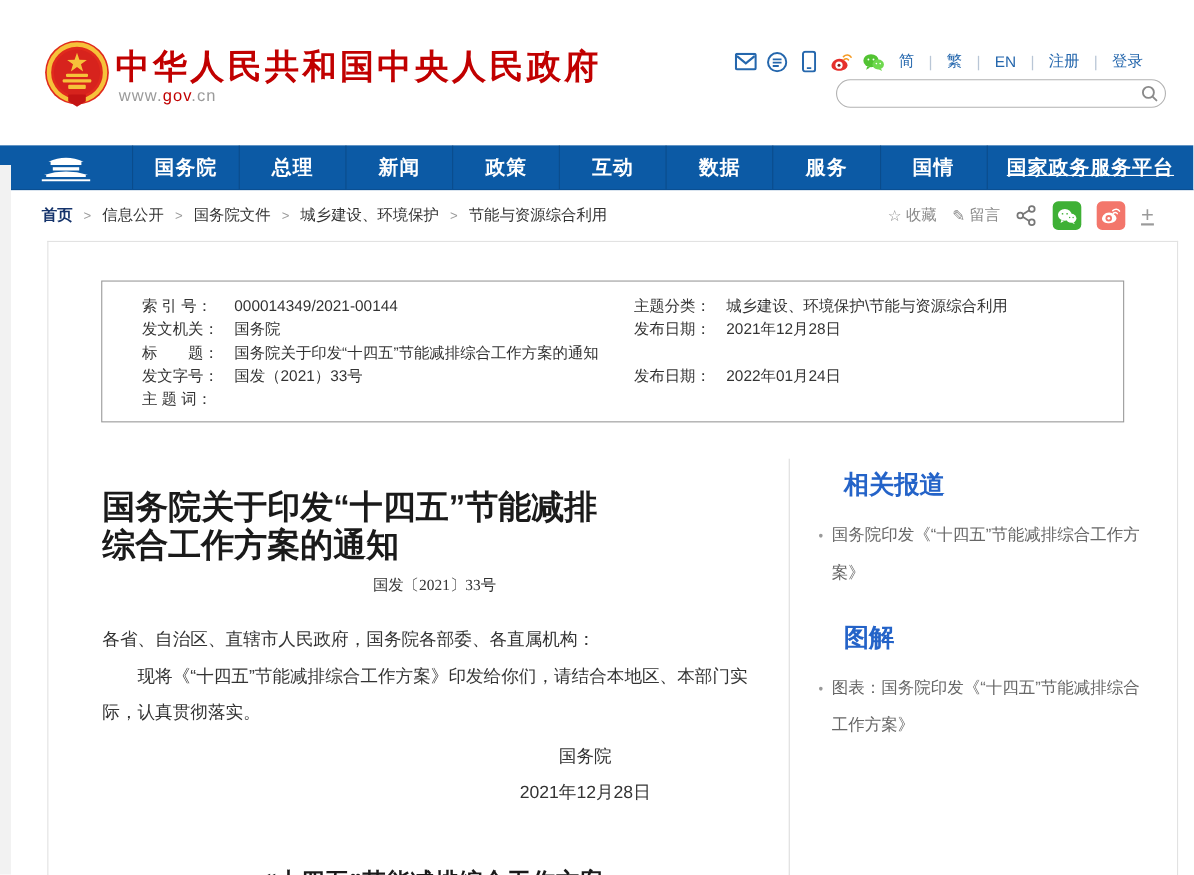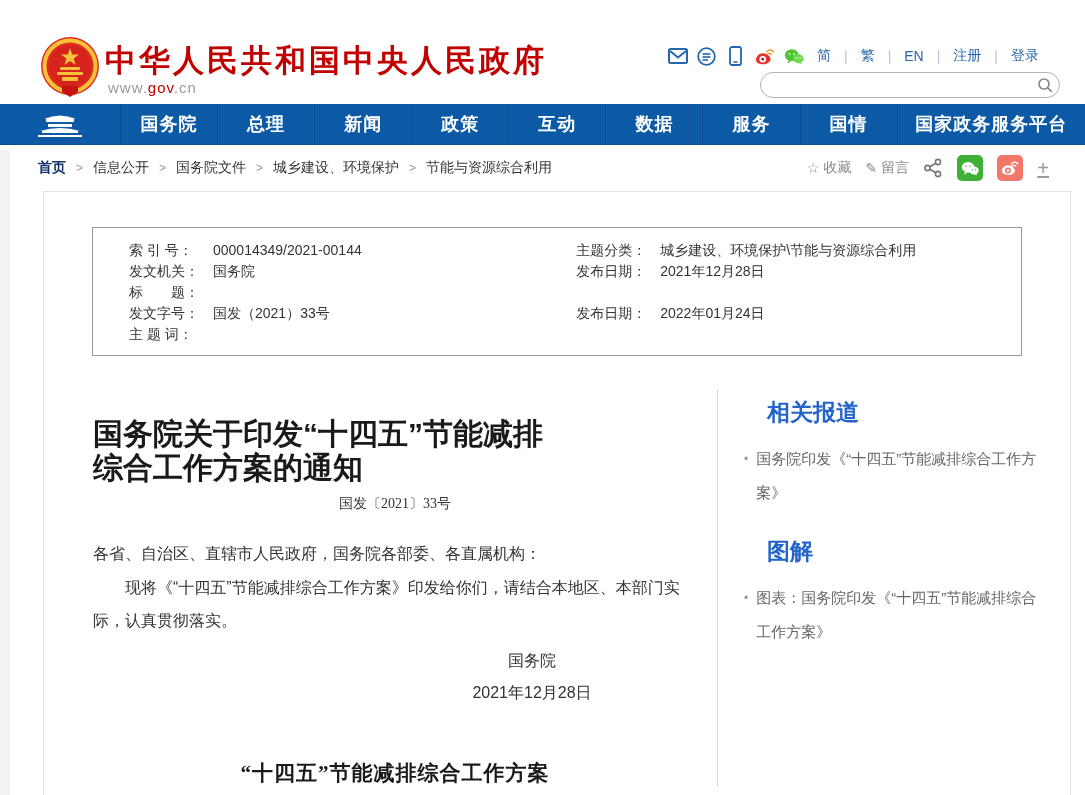--- a/index.html
+++ b/index.html
@@ -1,38 +1,38 @@
 <!DOCTYPE html>
 <html><head>
 <meta charset="utf-8">
 <style>
   * { margin:0; padding:0; box-sizing:border-box; }
   html,body { width:1085px; min-height:795px; background:#fff; font-family:"Liberation Sans","DejaVu Sans",sans-serif; color:#333; }
   .left-strip { position:absolute; left:0; top:150px; width:10px; height:645px; background:#f2f2f2; }
 
   
-  .header { position:relative; height:104px; background:#fff; }
+  .header { position:relative; height:132px; background:#fff; }
   .emblem { position:absolute; left:40px; top:36px; width:60px; height:62px; }
   .site-title { position:absolute; left:105px; top:40px; font-size:31px; font-weight:bold; color:#c10000; letter-spacing:3px; }
   .site-url { position:absolute; left:108px; top:79px; font-size:15px; color:#9a9a9a; letter-spacing:1px; }
   .site-url .gov { color:#c10000; }
   .topbar { position:absolute; right:42px; top:46px; display:flex; align-items:center; gap:9px; font-size:14px; }
   .topbar .icn { display:inline-flex; width:20px; height:20px; align-items:center; justify-content:center; }
   .topbar a.lnk { color:#2567ad; text-decoration:none; padding:0 4px; }
   .topbar .sep { color:#b9c6d6; }
   .searchbox { position:absolute; right:25px; top:72px; width:300px; height:26px; border:1px solid #b3b3b3; border-radius:13px; background:#fff; display:flex; align-items:center; }
   .searchbox input { flex:1; border:none; outline:none; background:transparent; height:22px; padding:0 10px; font-size:13px; }
   .search-btn { width:28px; height:24px; border:none; background:transparent; cursor:pointer; display:flex; align-items:center; justify-content:center; }
 
   
   .nav { display:flex; height:41px; background:#0c5aa5; border-bottom:1px solid #0a4e90; }
   .nav-item { display:flex; align-items:center; justify-content:center; color:#fff; font-size:18px; font-weight:bold; text-decoration:none; border-left:1px solid #0a4c8c; letter-spacing:1px; }
   .nav-home { width:120px; border-left:none; }
   .nav-std { flex:1; }
-  .nav-wide { flex:1.95; }
+  .nav-wide { flex:1.95;text-decoration:underline; }
 
   
   .crumb-row { height:46px; display:flex; align-items:center; padding:0 36px 0 38px; background:#fff; }
   .crumbs { display:flex; align-items:center; gap:10px; font-size:14px; color:#333; }
   .crumbs a { color:#333; text-decoration:none;text-align:center; }
   .crumbs a.home { color:#15336b; font-weight:bold; }
   .crumb-sep { color:#999; font-size:12px; }
   .crumb-actions { margin-left:auto; display:flex; align-items:center; gap:14px; color:#8a8a8a; font-size:14px; }
   .act { display:inline-flex; align-items:center; gap:4px; color:#8a8a8a; text-decoration:none; }
   .badge { width:26px; height:26px; border-radius:5px; display:inline-flex; align-items:center; justify-content:center; }
@@ -248,20 +248,21 @@
       <div class="meta-row">
           <span class="meta-label">索 引 号：</span>
           <span class="meta-value">000014349/2021-00144</span>
         </div>
       <div class="meta-row">
           <span class="meta-label">发文机关：</span>
           <span class="meta-value">国务院</span>
         </div>
       <div class="meta-row">
           <span class="meta-label">标　　题：</span>
+          <span class="meta-value">国务院关于印发“十四五”节能减排综合工作方案的通知</span>
         </div>
       <div class="meta-row">
           <span class="meta-label">发文字号：</span>
           <span class="meta-value">国发（2021）33号</span>
         </div>
       <div class="meta-row">
           <span class="meta-label">主 题 词：</span>
           <span class="meta-value"></span>
         </div>
     </div>

